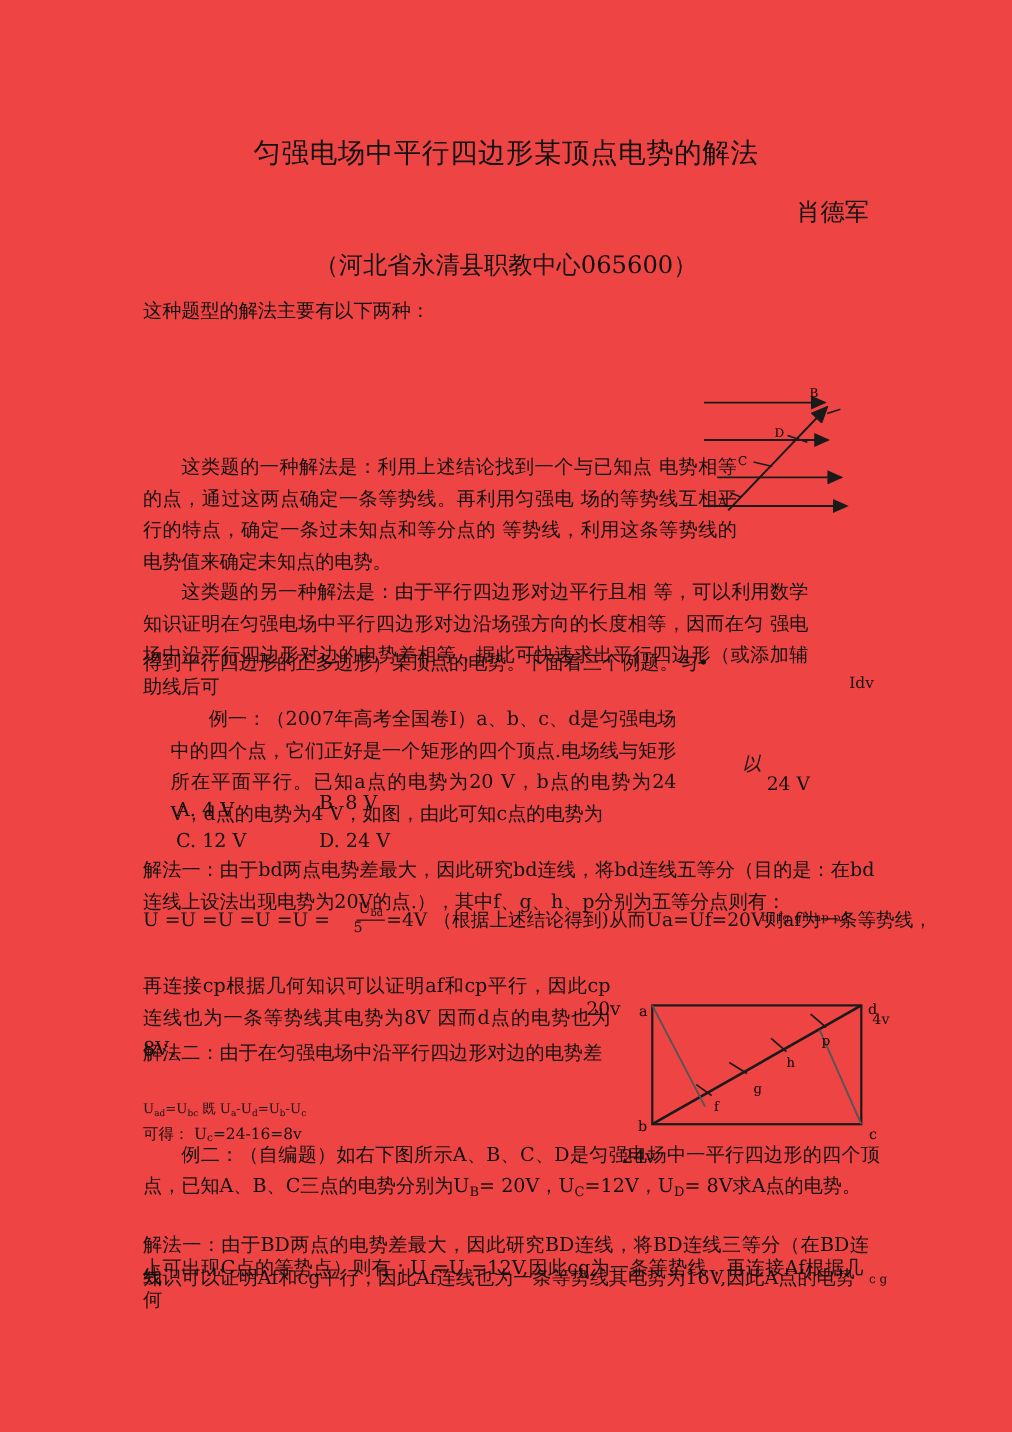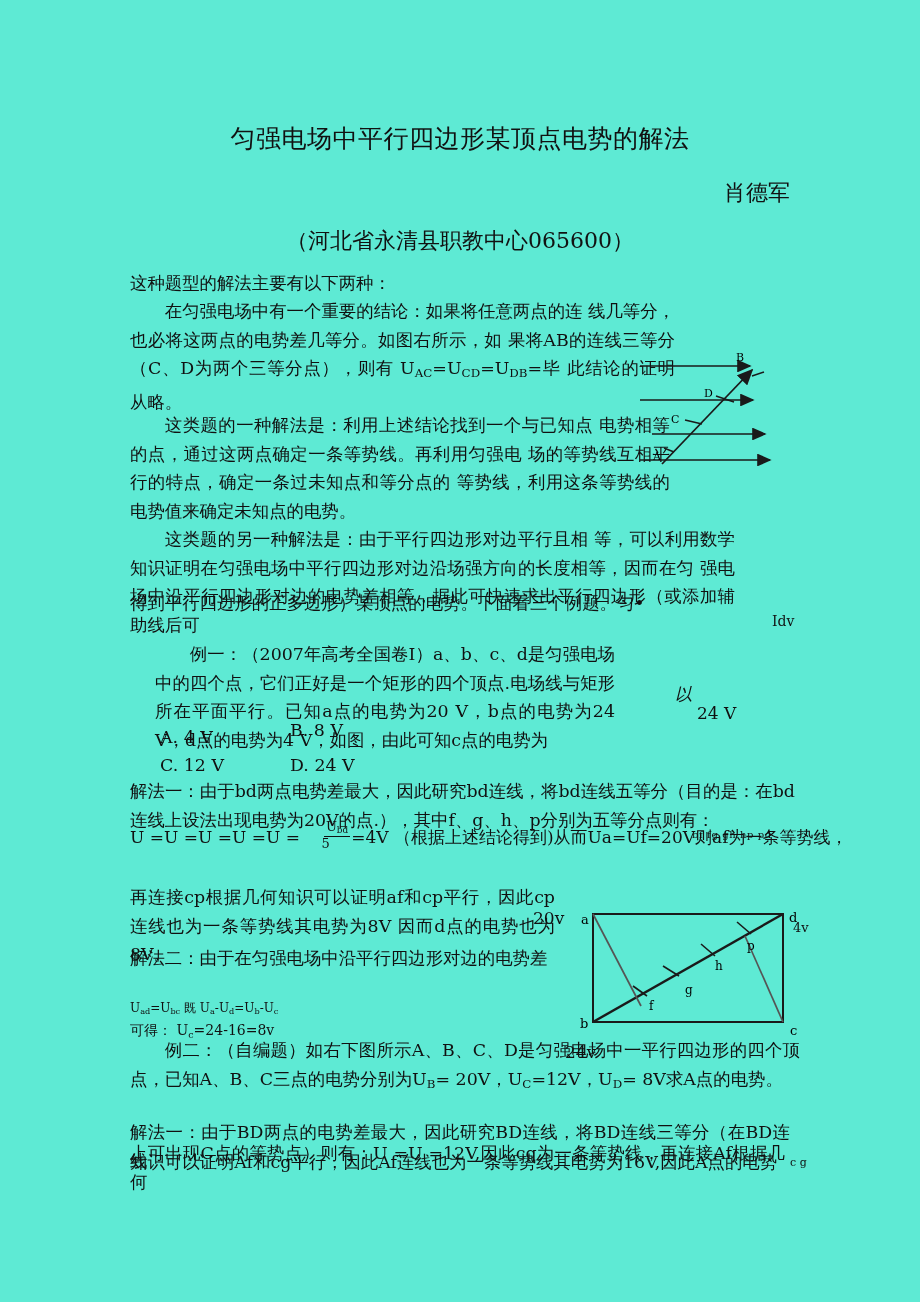--- a/index.html
+++ b/index.html
@@ -8,21 +8,21 @@
     background: #ffffff;
   }
   body {
     font-family: "DejaVu Serif", "Liberation Serif", serif;
     color: #111;
   }
   #page {
     position: relative;
     width: 920px;
     height: 1302px;
-    background: #5eead4;
+    background: #ef4444;
     overflow: hidden;
   }
   .abs { position: absolute; }
 
   
   #doc-title {
     left: 0; top: 122px; width: 920px;
     text-align: center;
     font-size: 25px;
     letter-spacing: 0.5px;
@@ -108,23 +108,20 @@
 <div id="page">
 
   <div class="abs" id="doc-title">匀强电场中平行四边形某顶点电势的解法</div>
 
   <div class="abs" id="author">肖德军</div>
 
   <div class="abs" id="affiliation">（河北省永清县职教中心065600）</div>
 
   <div class="abs body-text" id="p-intro">这种题型的解法主要有以下两种：</div>
 
-  <div class="abs body-text indent2" id="p-one">
-    <span>在匀强电场中有一个重要的结论：如果将任意两点的连 线几等分，也必将这两点的电势差几等分。如图右所示，如 果将AB的连线三等分（C、D为两个三等分点），则有 U</span><sub>AC</sub><span>=U</span><sub>CD</sub><span>=U</span><sub>DB</sub><span>=毕 此结论的证明从略。</span>
-  </div>
 
   <div class="abs body-text indent2" id="p-two">这类题的一种解法是：利用上述结论找到一个与已知点 电势相等的点，通过这两点确定一条等势线。再利用匀强电 场的等势线互相平行的特点，确定一条过未知点和等分点的 等势线，利用这条等势线的电势值来确定未知点的电势。</div>
 
   <div class="abs body-text indent2" id="p-three">这类题的另一种解法是：由于平行四边形对边平行且相 等，可以利用数学知识证明在匀强电场中平行四边形对边沿场强方向的长度相等，因而在匀 强电场中沿平行四边形对边的电势差相等，据此可快速求出平行四边形（或添加辅助线后可</div>
 
   <div class="abs body-text" id="p-three-b">得到平行四边形的正多边形）某顶点的电势。下面看三个例题。匀•</div>
 
   <div class="abs body-text indent2" id="p-ex1">例一：（2007年高考全国卷I）a、b、c、d是匀强电场中的四个点，它们正好是一个矩形的四个顶点.电场线与矩形所在平面平行。已知a点的电势为20 V，b点的电势为24 V，d点的电势为4 V，如图，由此可知c点的电势为</div>
 
   <div class="abs" id="ex1-choices-a">

